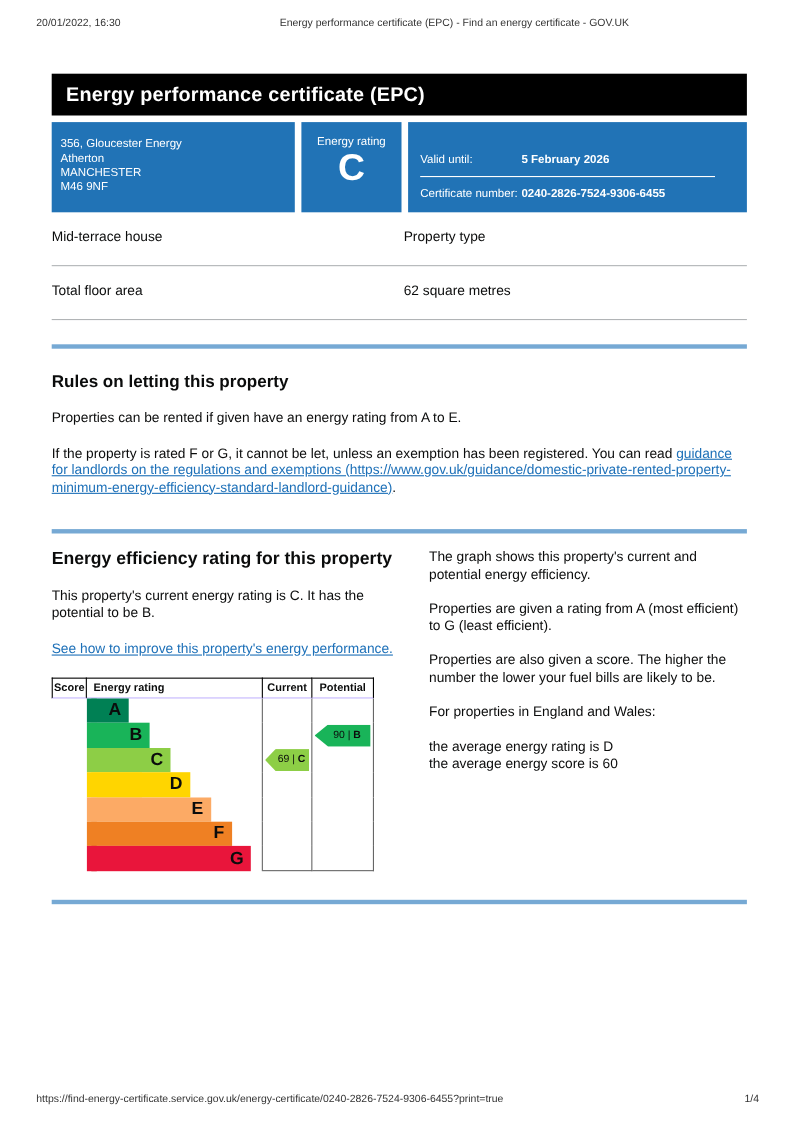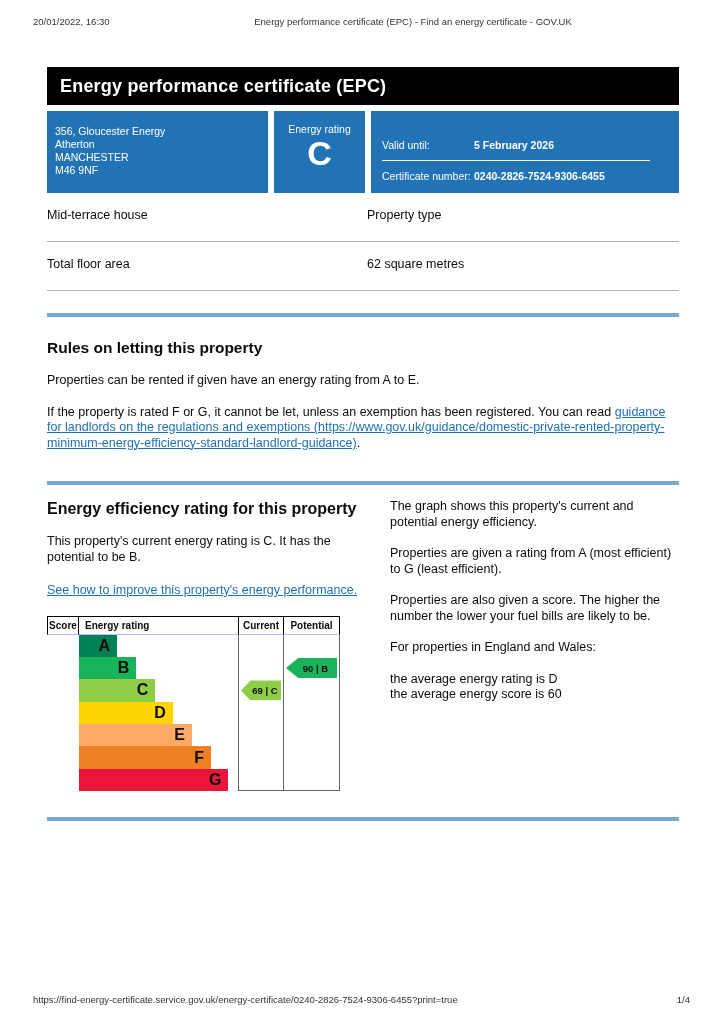--- a/index.html
+++ b/index.html
@@ -67,21 +67,21 @@
   .epc-head > div:first-child { border-left: 1px solid #000; text-align: center; }
   .epc-head .h-rating { padding-left: 6px; }
   .epc-head .h-current, .epc-head .h-potential { text-align: center; }
   .epc-row { height: 22.4px; }
   .epc-score { font-size: 9.5px; font-weight: bold; display: flex; align-items: center; padding-left: 5px; margin-left: 36px; }
   .epc-bar-cell { border-right: 1px solid #666; }
   .epc-bar {
     height: 100%; display: flex; align-items: center; justify-content: flex-end;
     padding-right: 7px; font-weight: bold; font-size: 16px; color: #0b0c0c;
   }
-  .epc-cell { border-right: 1px solid #666; display: flex; align-items: center; font-weight: bold; }
+  .epc-cell { border-right: 1px solid #666; display: flex; align-items: center; }
   .epc-row:last-child .epc-cell { border-bottom: 1px solid #666; }
   .epc-arrow {
     height: 20px; width: calc(100% - 4px); margin-left: 2px;
     clip-path: polygon(24% 0, 100% 0, 100% 100%, 24% 100%, 0 50%);
     display: flex; align-items: center; justify-content: center;
     padding-left: 8px; font-size: 9.5px; color: #0b0c0c; white-space: pre;
   }
   .epc-arrow b { font-size: 9.5px; }
 
   .meta-footer {

